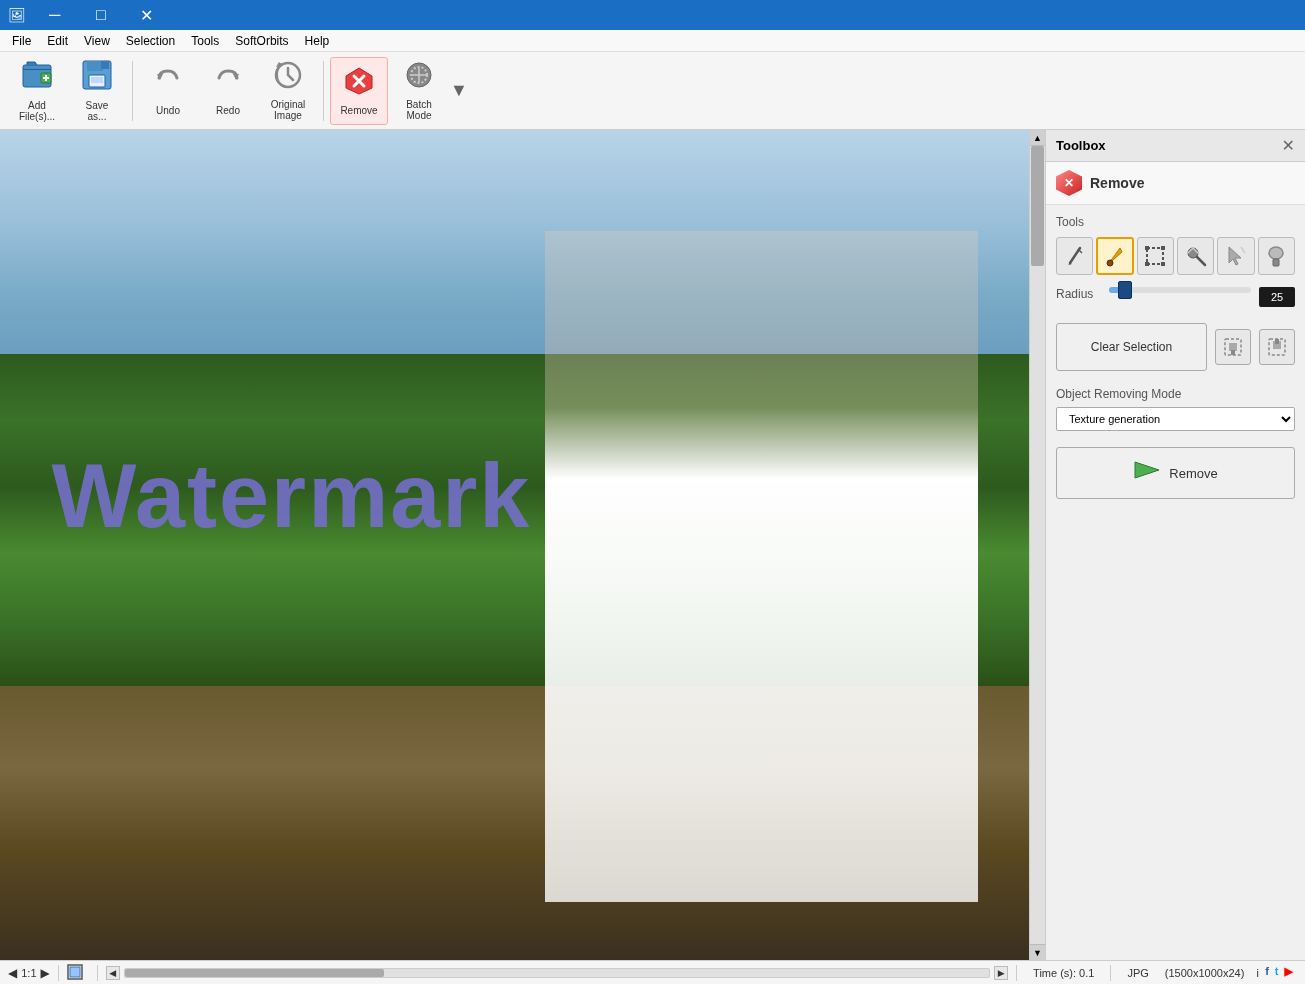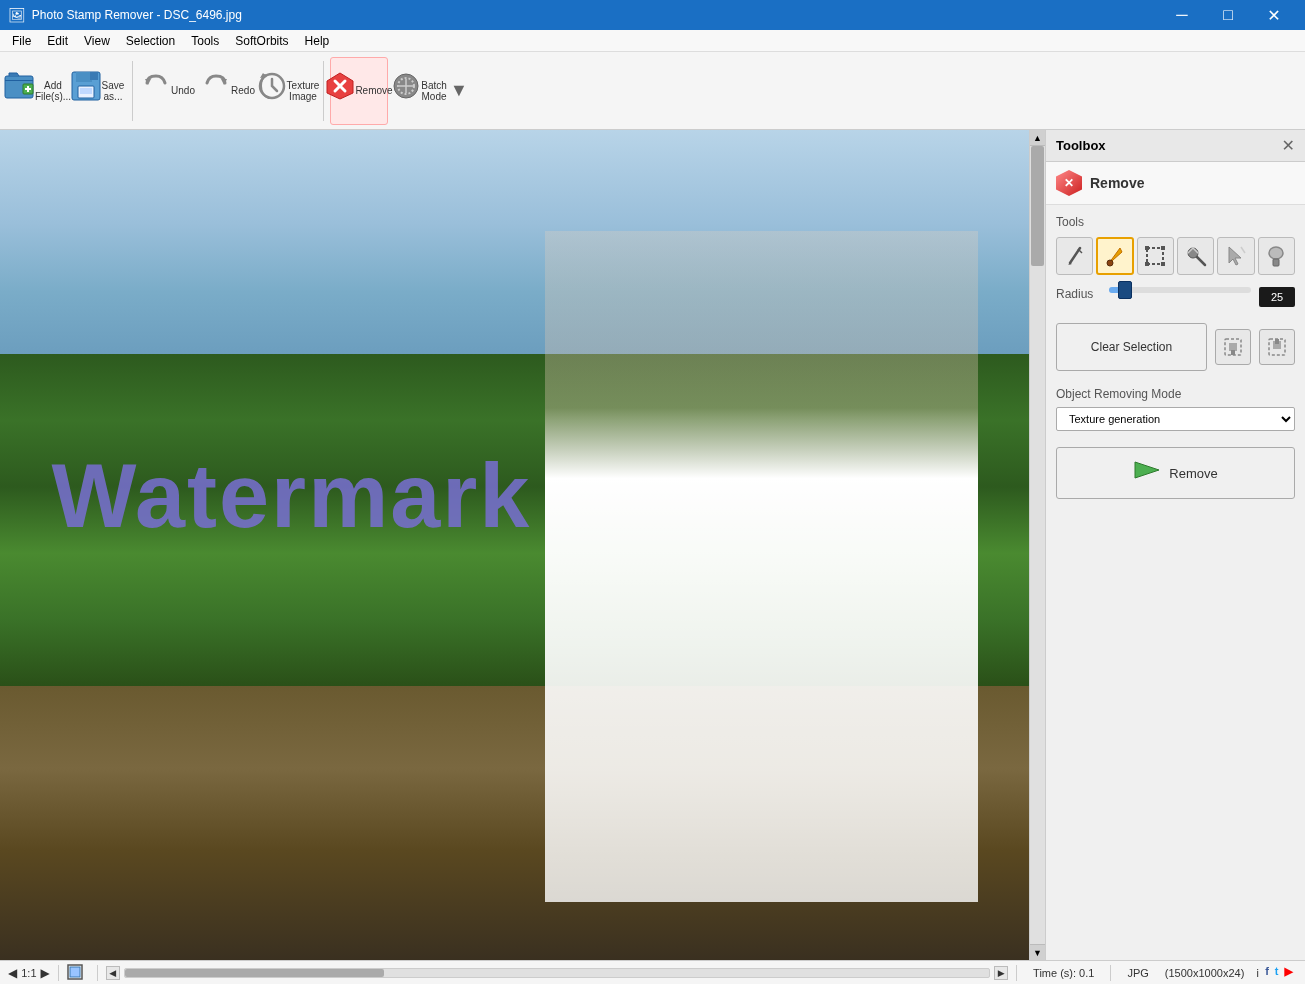--- a/index.html
+++ b/index.html
@@ -45,21 +45,21 @@
     #toolbar {
       background: #f5f5f5;
       border-bottom: 1px solid #ccc;
       height: 78px;
       display: flex;
       align-items: center;
       padding: 4px 8px;
       gap: 2px;
     }
     .toolbar-btn {
-      display: flex; flex-direction: row; align-items: center; justify-content: center;
+      display: flex; flex-direction: column; align-items: center; justify-content: center;
       width: 58px; height: 68px;
       background: transparent; border: 1px solid transparent;
       cursor: pointer; padding: 4px; border-radius: 3px;
       font-size: 10px; color: #333;
     }
     .toolbar-btn .tb-icon { font-size: 28px; margin-bottom: 2px; }
     .toolbar-separator { width: 1px; height: 60px; background: #ccc; margin: 0 4px; }
     .toolbar-more { font-size: 18px; color: #666; cursor: pointer; }
 
     
@@ -277,21 +277,20 @@
     .status-icons { display: flex; gap: 6px; padding: 0 4px; }
 
     
     .toolbox-body { padding: 10px; }
   </style>
 </head>
 <body>
 
 <div id="titlebar">
   <span class="title-icon">🖼</span>
-  <span class="title-text">Photo Stamp Remover - DSC_6496.jpg</span>
   <div class="win-controls">
     <button class="win-btn">─</button>
     <button class="win-btn">□</button>
     <button class="win-btn close">✕</button>
   </div>
 </div>
 
 <div id="menubar">
   <div class="menu-item">File</div>
   <div class="menu-item">Edit</div>
@@ -352,21 +351,21 @@
     </button>
     <button class="toolbar-btn">
       <span class="tb-icon">
         <svg width="30" height="30" viewBox="0 0 30 30">
           <circle cx="15" cy="15" r="12" fill="none" stroke="#888" stroke-width="2.5"></circle>
           <path d="M15 8 L15 15 L20 20" fill="none" stroke="#888" stroke-width="2.5" stroke-linecap="round"></path>
           <path d="M8 4 Q4 8 4 15 Q4 24 12 27" fill="none" stroke="#888" stroke-width="2" stroke-linecap="round"></path>
           <polygon points="6,2 10,6 3,7" fill="#888"></polygon>
         </svg>
       </span>
-      <span style="font-size:10px; text-align:center; white-space:pre-line;">Texture
+      <span style="font-size:10px; text-align:center; white-space:pre-line;">Original
 Image</span>
     </button>
     <div class="toolbar-separator"></div>
     <button class="toolbar-btn" style="background:#ffe8e8; border:1px solid #ffaaaa;">
       <span class="tb-icon">
         <svg width="30" height="30" viewBox="0 0 30 30">
           <polygon points="15,2 28,10 28,22 15,28 2,22 2,10" fill="#e84040" stroke="#c02020" stroke-width="1"></polygon>
           <line x1="10" y1="10" x2="20" y2="20" stroke="white" stroke-width="3" stroke-linecap="round"></line>
           <line x1="20" y1="10" x2="10" y2="20" stroke="white" stroke-width="3" stroke-linecap="round"></line>
         </svg>

